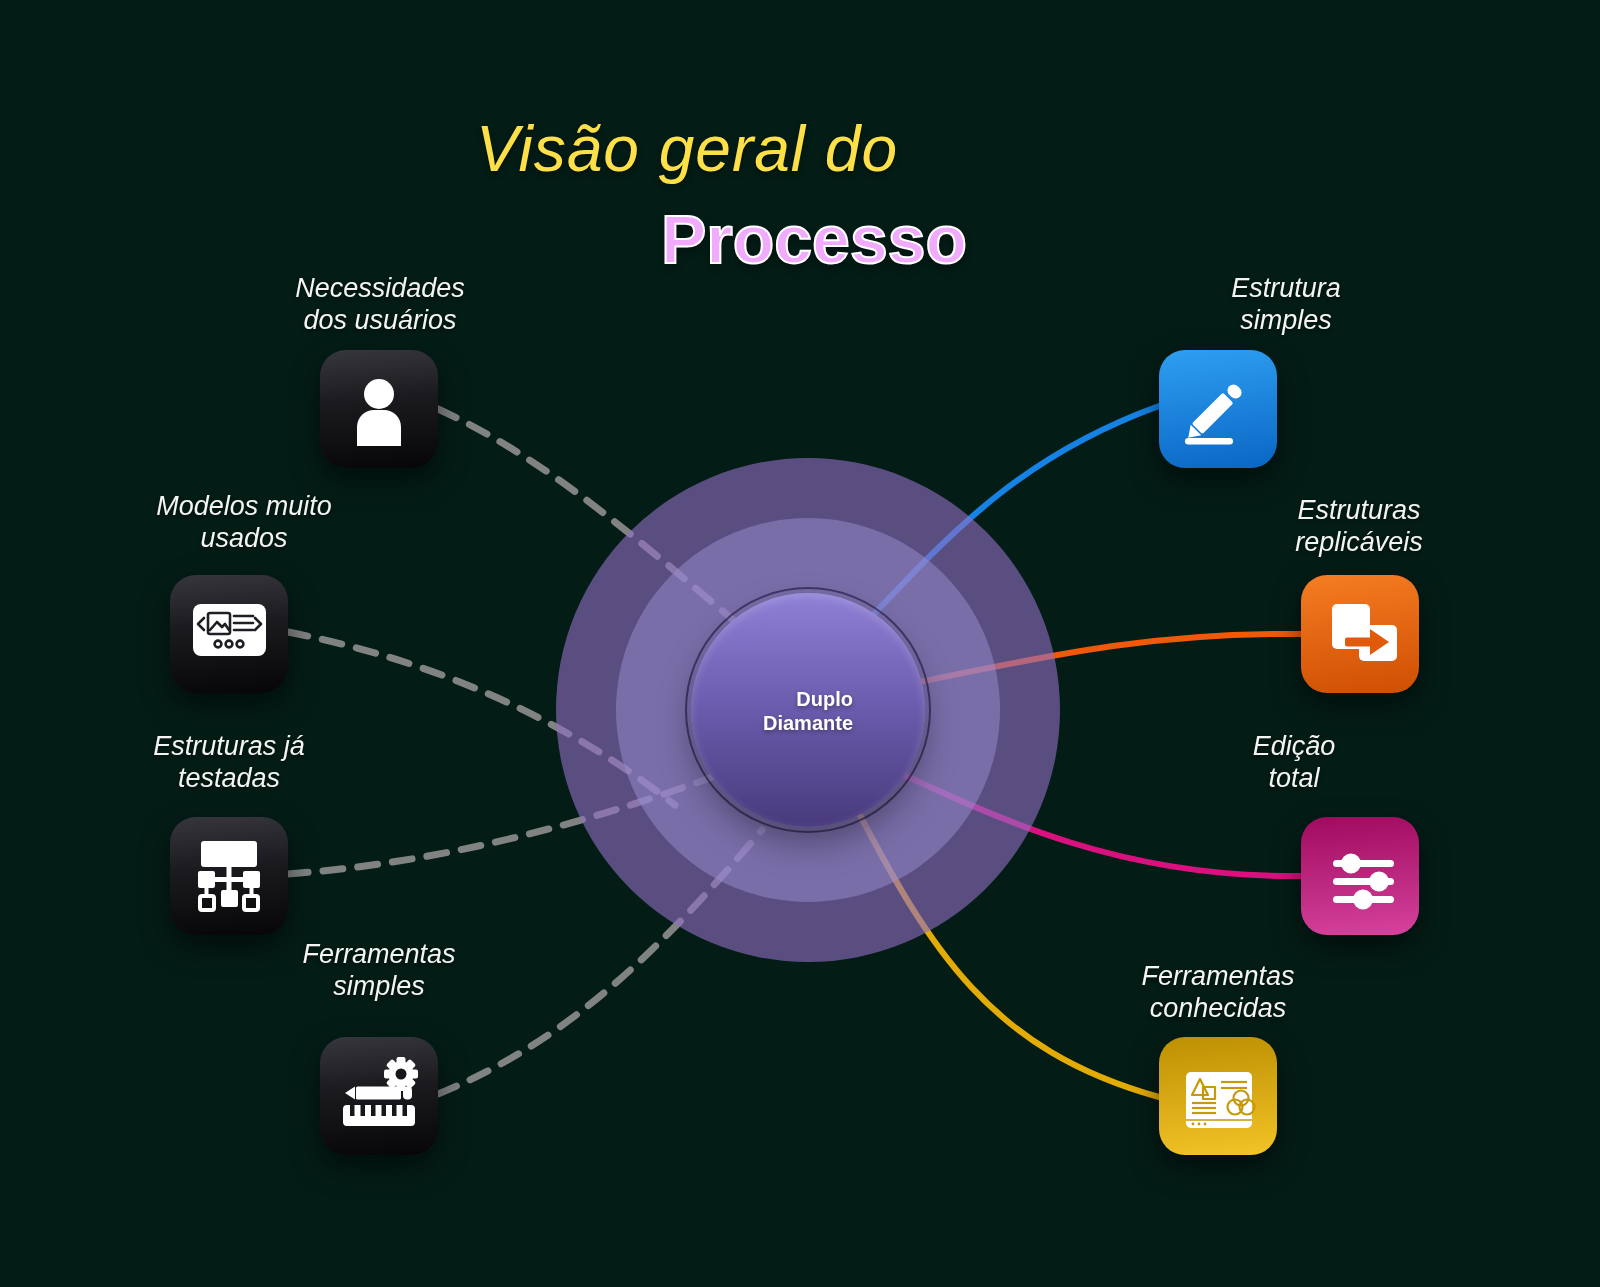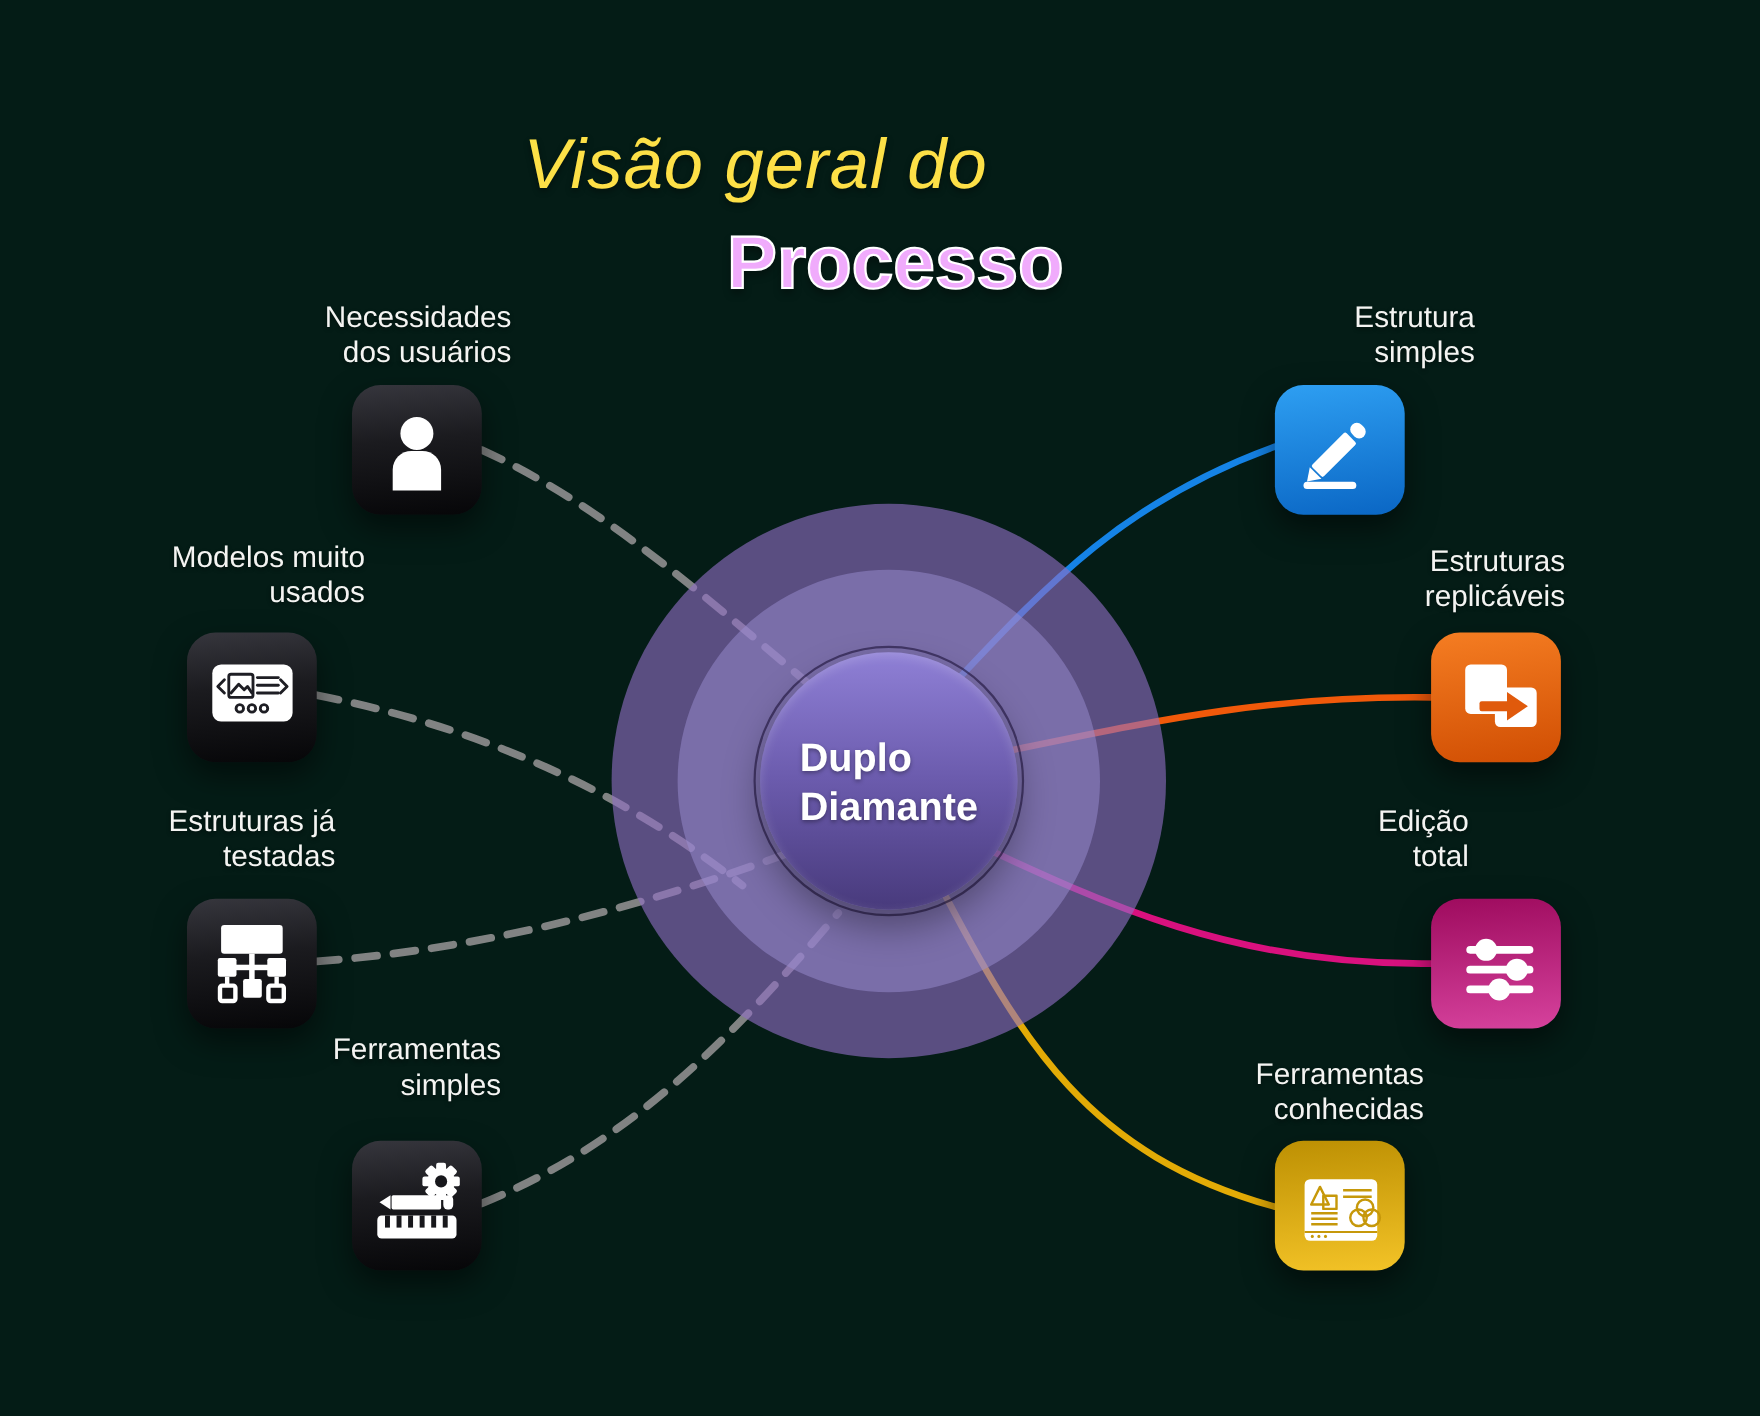--- a/index.html
+++ b/index.html
@@ -9,30 +9,30 @@
   .connector-layer{position:absolute;left:0;top:0;z-index:1;}
   .ring{position:absolute;border-radius:50%;z-index:2;}
   .ring-outer{left:556px;top:458px;width:504px;height:504px;background:rgba(143,110,196,0.62);}
   .ring-middle{left:616px;top:518px;width:384px;height:384px;background:rgba(154,141,210,0.5);}
   .ring-outline{left:685px;top:587px;width:246px;height:246px;border:2px solid rgba(28,16,58,0.6);
                 box-sizing:border-box;background:transparent;z-index:3;}
   .circle-inner{position:absolute;left:691px;top:593px;width:234px;height:234px;border-radius:50%;z-index:3;
                 background:linear-gradient(180deg,#8f80d6 0%,#6c5cae 48%,#483a7c 100%);
                 box-shadow:0 16px 34px rgba(0,0,0,0.35), inset 0 3px 10px rgba(255,255,255,0.18);}
   .center-label{position:absolute;left:808px;top:711px;transform:translate(-50%,-50%);z-index:4;
-                color:#ffffff;font-size:36px;font-weight:700;line-height:1.22;text-align:left;
+                color:#ffffff;font-size:20px;font-weight:700;line-height:1.22;text-align:right;
                 white-space:pre-line;text-shadow:0 2px 4px rgba(0,0,0,0.35);}
   .title-line1{position:absolute;left:687px;top:112px;transform:translateX(-50%);z-index:4;
                color:#fde047;font-size:64px;font-style:italic;font-weight:300;letter-spacing:1px;
                white-space:nowrap;text-shadow:0 3px 6px rgba(0,0,0,0.4);}
   .title-line2{position:absolute;left:814px;top:200px;transform:translateX(-50%);z-index:4;
                color:#f0abfc;font-size:68px;font-weight:700;-webkit-text-stroke:2px #ffffff;
                white-space:nowrap;text-shadow:0 4px 8px rgba(0,0,0,0.4);}
   .node-label{position:absolute;transform:translateX(-50%);z-index:4;color:#f4f4f2;font-size:27px;
-              line-height:1.2;text-align:right;white-space:pre-line;text-shadow:0 2px 4px rgba(0,0,0,0.45);}
+              line-height:1.2;text-align:center;white-space:pre-line;text-shadow:0 2px 4px rgba(0,0,0,0.45);font-style:italic;}
   .icon{position:absolute;width:118px;height:118px;border-radius:26px;z-index:4;
         box-shadow:0 12px 28px rgba(0,0,0,0.5);}
   .icon-dark{background:linear-gradient(175deg,#36363d 0%,#1b1b1f 42%,#060608 100%);}
   .icon-blue{background:linear-gradient(172deg,#2e9ff2 0%,#0a66c4 100%);}
   .icon-orange{background:linear-gradient(172deg,#f57d22 0%,#d04e03 100%);}
   .icon-pink{background:linear-gradient(175deg,#9e0b5e 0%,#d6429d 100%);}
   .icon-yellow{background:linear-gradient(175deg,#bd9003 0%,#f3c327 100%);}
   
   #icon-n1{left:320px;top:350px;} #icon-n2{left:170px;top:575px;}
   #icon-n3{left:170px;top:817px;} #icon-n4{left:320px;top:1037px;}

